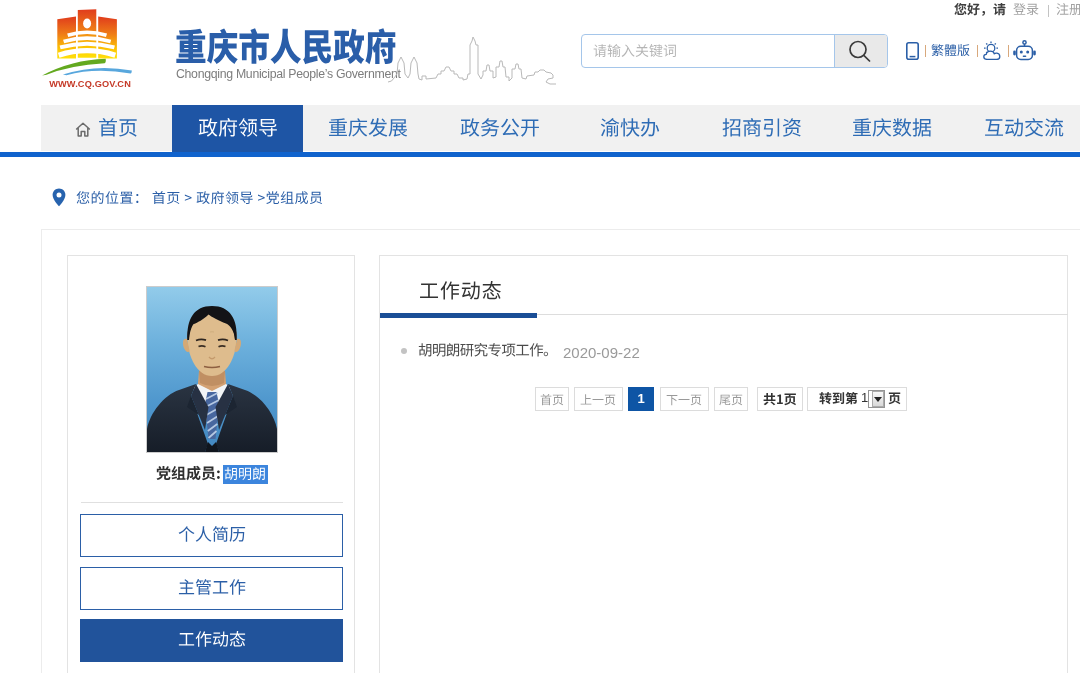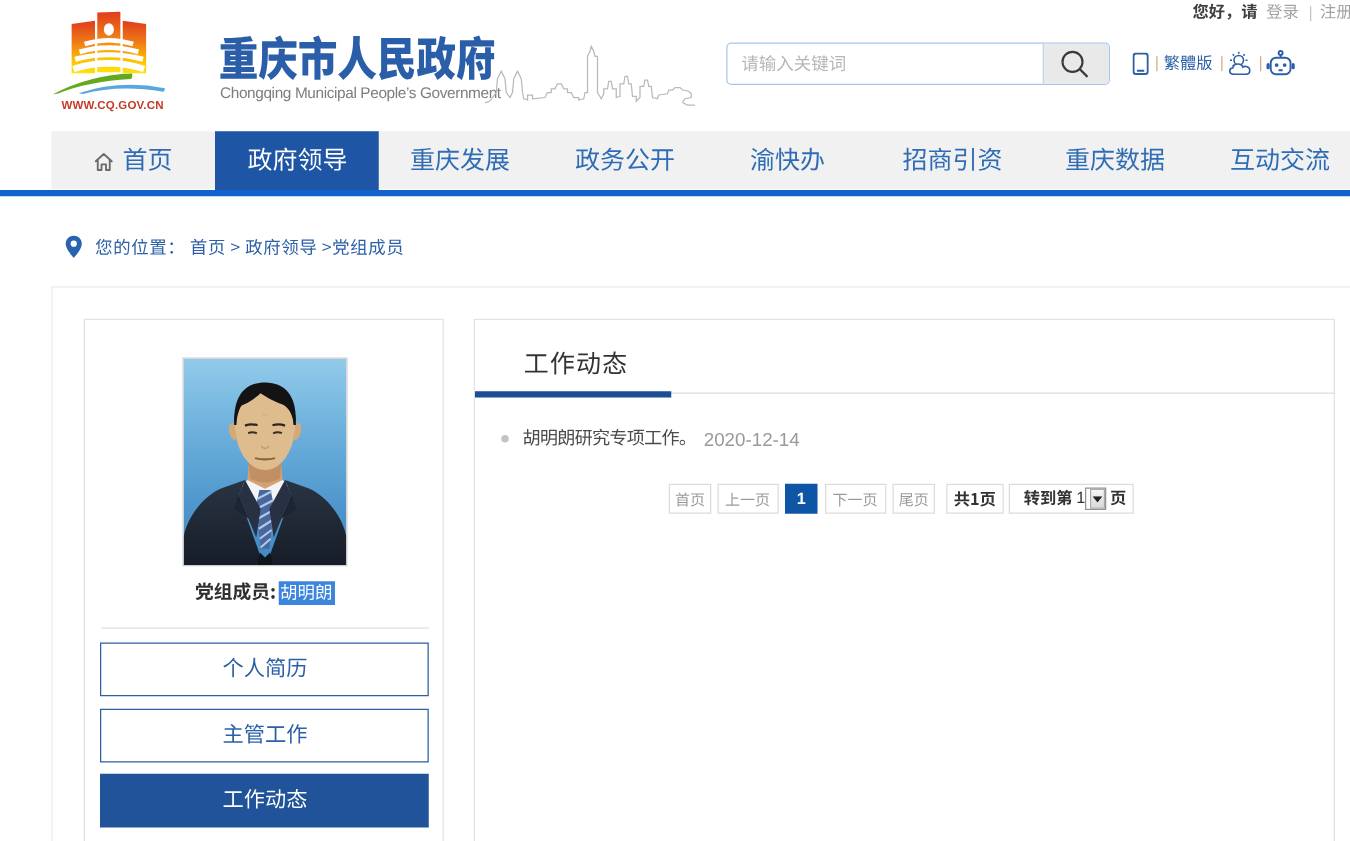--- a/index.html
+++ b/index.html
@@ -467,21 +467,21 @@
         <use href="#g78" x="2876"></use>
         <use href="#g79" x="3834"></use>
         <use href="#g80" x="4793"></use>
         <use href="#g81" x="5752"></use>
         <use href="#g75" x="6710"></use>
         <use href="#g76" x="7669"></use>
         <use href="#g82" x="8628"></use>
       </g>
     </svg>
   </div>
-<div class="abs" style="left:563px;top:344px;font-size:15px;color:#9a9a9a">2020-12-14</div>
+<div class="abs" style="left:563px;top:344px;font-size:15px;color:#9a9a9a">2020-09-22</div>
 <div class="abs" style="left:535px;top:387px;width:34px;height:24px;border:1px solid #dcdcdc;background:#fff"></div>
 <div style="position:absolute;left:540px;top:393.52px;">
     <svg width="24.0" height="12.96" viewBox="0 0 24.0 12.96" style="display:block;overflow:visible">
       <g transform="translate(0,10.20) scale(0.012000,0.012000)" fill="#999">
         <use href="#g24" x="0"></use>
         <use href="#g25" x="1000"></use>
       </g>
     </svg>
   </div>
 <div class="abs" style="left:574px;top:387px;width:49px;height:24px;border:1px solid #dcdcdc;background:#fff"></div>

